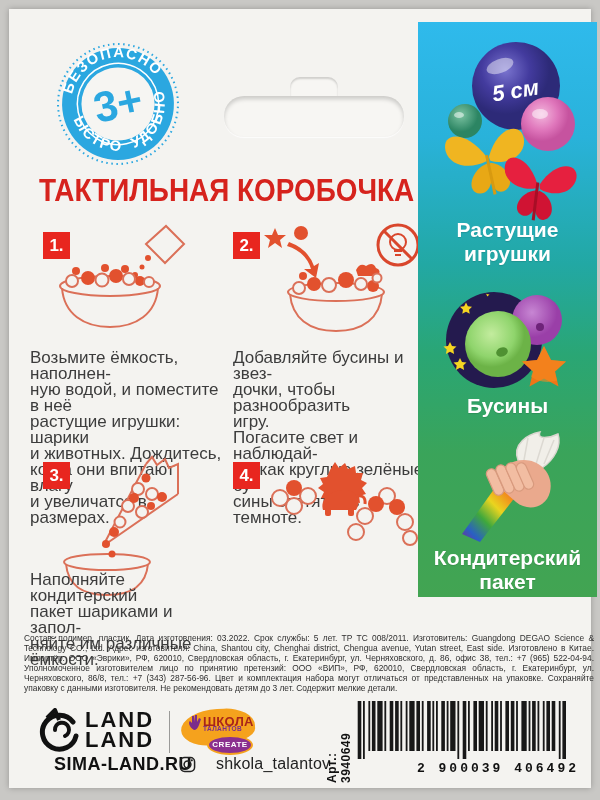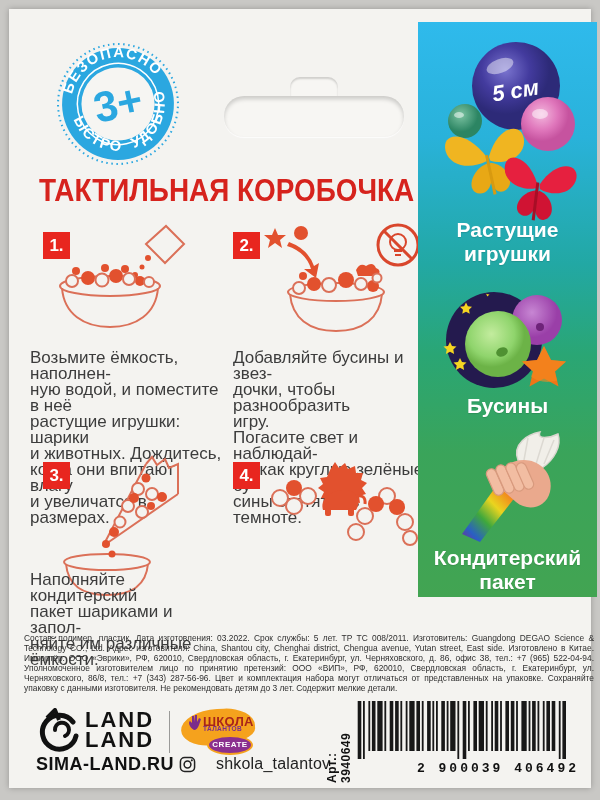--- a/index.html
+++ b/index.html
@@ -52,21 +52,21 @@
     text-shadow:0 1px 1px rgba(0,0,0,.12);
   }
   .legal{position:absolute;left:15px;top:624px;width:570px;color:#2e2e2e;}
   .legal-title{font-size:10px;font-weight:bold;text-align:center;margin:0 0 2px 0;}
   .legal-body{font-size:8.4px;line-height:10px;text-align:justify;margin:0;}
   .brand-text{
     position:absolute;left:76px;top:701px;color:#111;
     font-size:22px;font-weight:bold;line-height:20px;letter-spacing:2px;white-space:pre-line;
   }
   .brand-site{
-    position:absolute;left:27px;top:745px;color:#111;
+    position:absolute;left:45px;top:745px;color:#111;
     font-size:18px;font-weight:bold;letter-spacing:.5px;
   }
   .divider{position:absolute;left:160px;top:702px;width:1px;height:42px;background:#9a9a98;}
   .school{position:absolute;left:172px;top:698px;width:76px;height:52px;}
   .school-blob{
     position:absolute;left:0;top:2px;width:74px;height:36px;background:#f5a21d;
     border-radius:55% 45% 60% 40% / 60% 55% 45% 50%;transform:rotate(-3deg);
   }
   .school-l1{position:absolute;left:22px;top:7px;font-size:13px;font-weight:bold;color:#a8251a;letter-spacing:.3px;}
   .school-l2{position:absolute;left:22px;top:18px;font-size:6.5px;font-weight:bold;color:#7b2d8b;letter-spacing:.4px;}

